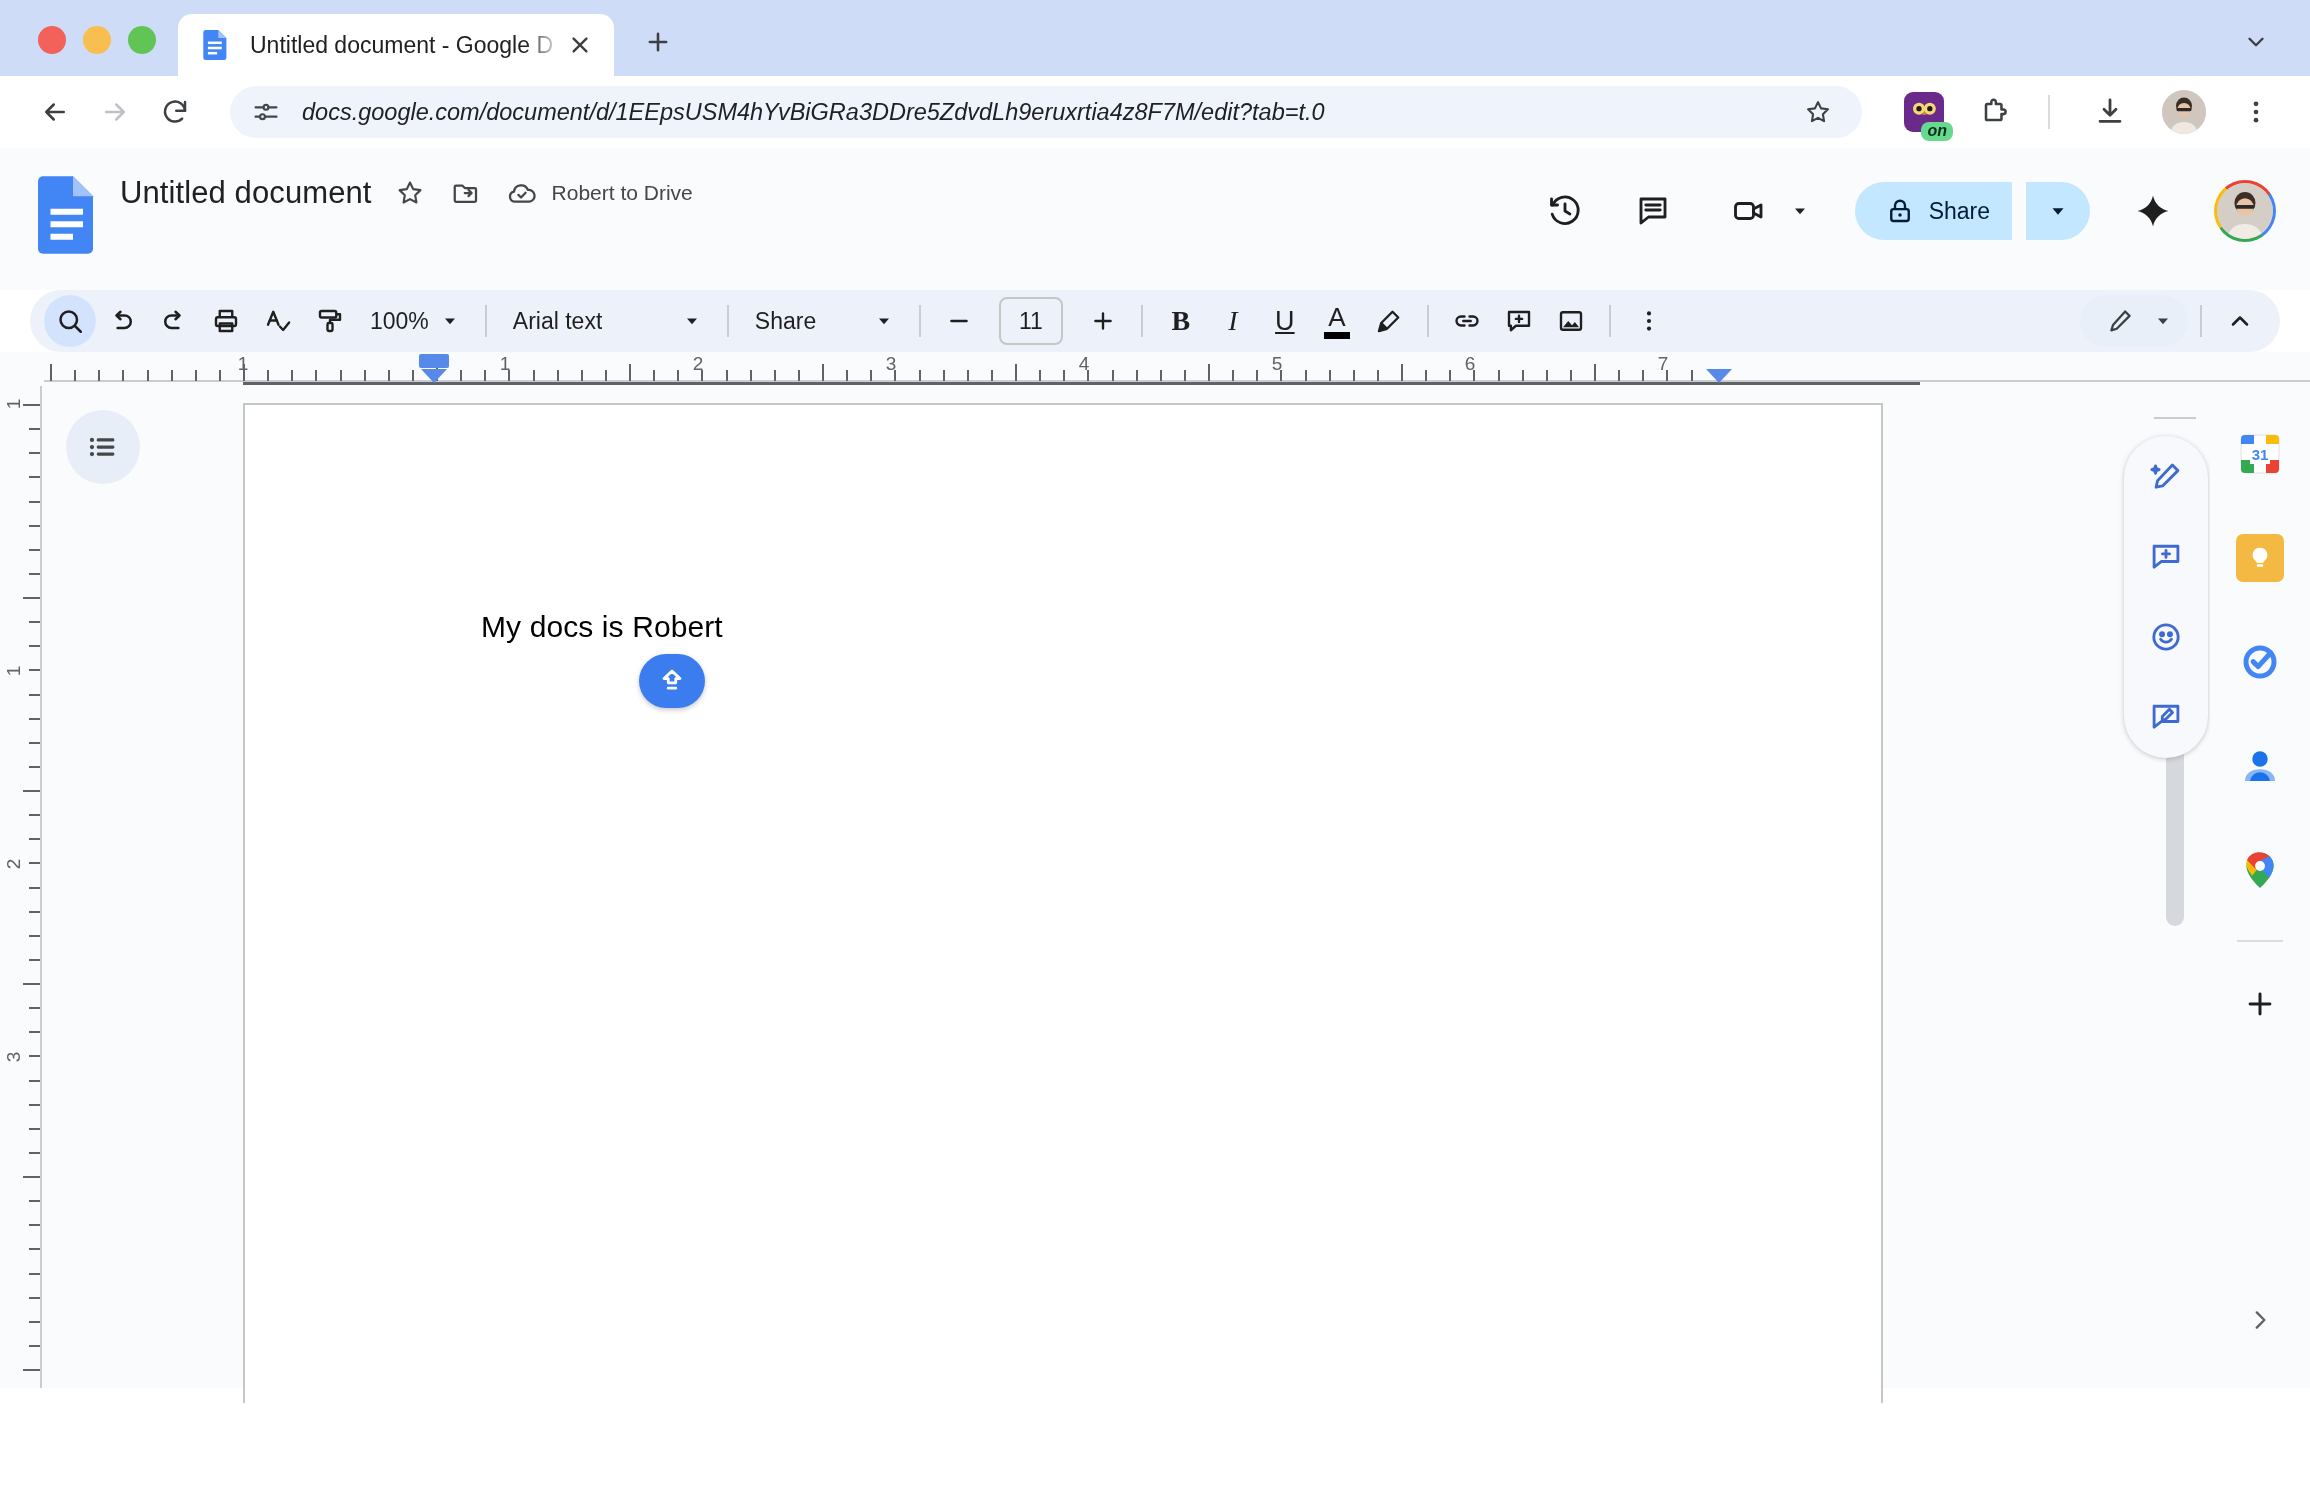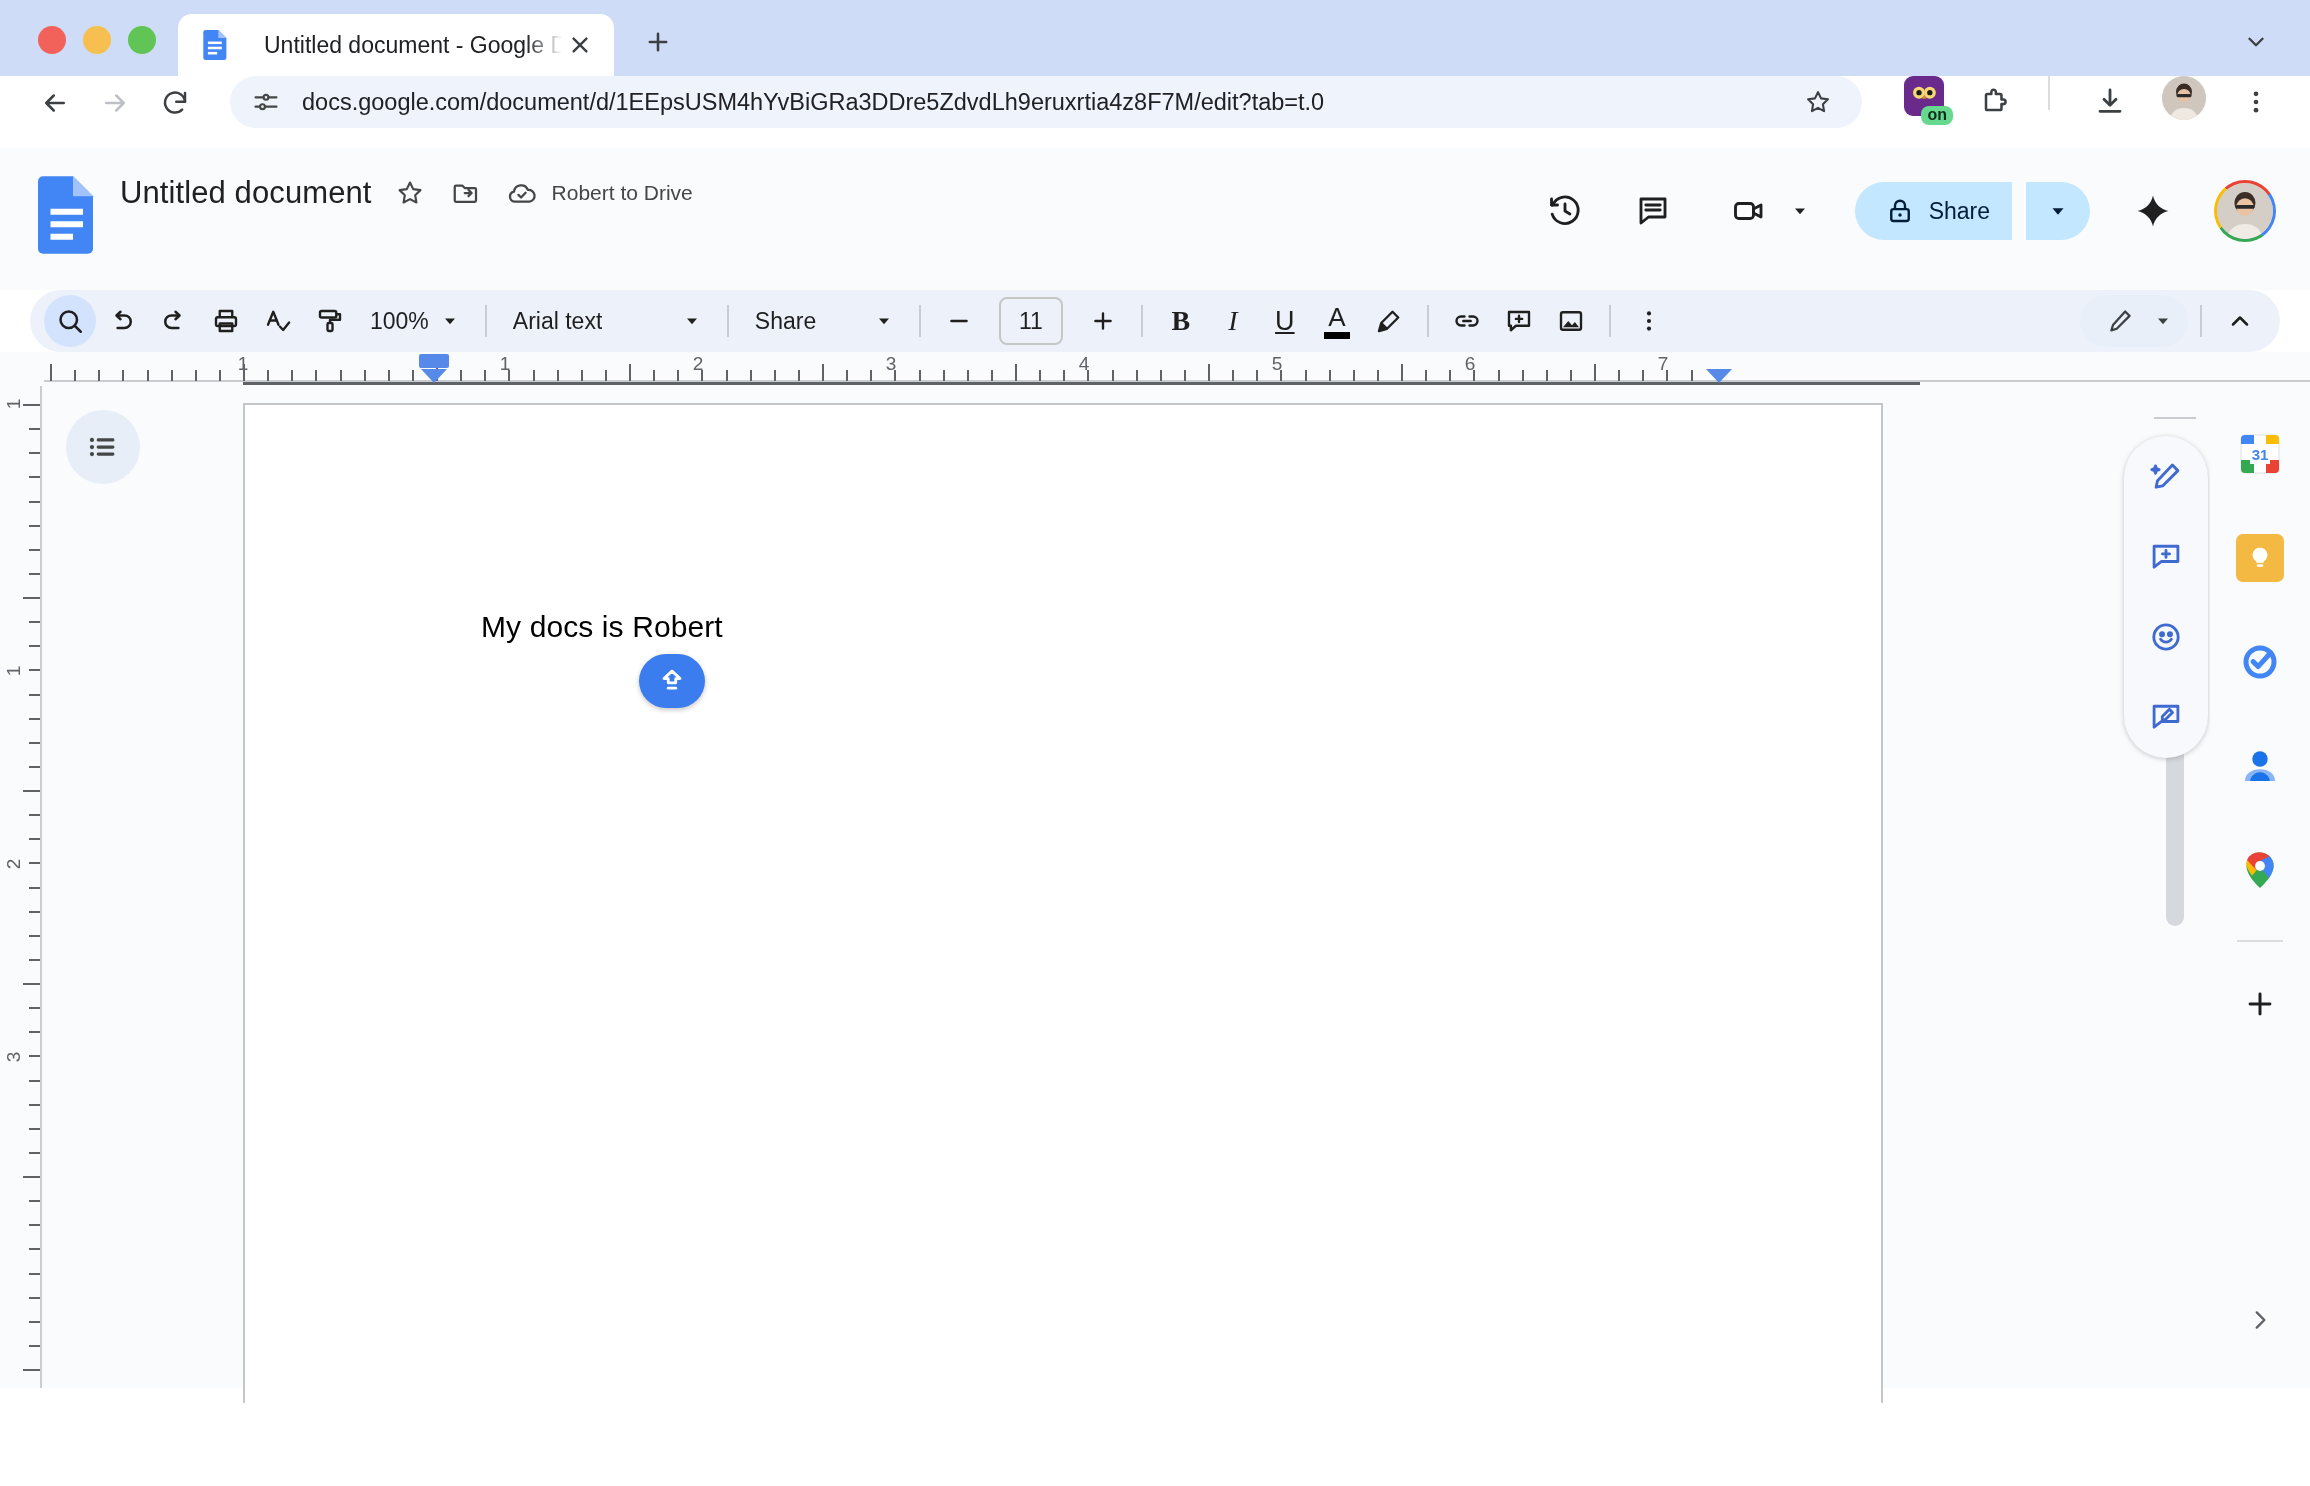--- a/index.html
+++ b/index.html
@@ -36,21 +36,21 @@
     display: flex; align-items: center;
     padding: 0 16px 0 24px;
     position: relative;
   }
   .tab-favicon {
     width: 28px; height: 30px; flex: 0 0 28px;
     position: relative;
   }
   .tab-title {
     flex: 1;
-    margin-left: 34px;
+    margin-left: 20px;
     font-size: 23px; color: #202124;
     white-space: nowrap; overflow: hidden;
     -webkit-mask-image: linear-gradient(to right, #000 88%, transparent 100%);
     mask-image: linear-gradient(to right, #000 88%, transparent 100%);
   }
   .tab-close {
     width: 36px; height: 36px;
     display: flex; align-items: center; justify-content: center;
     color: #3c4043;
   }
@@ -62,23 +62,24 @@
   }
   .chrome-menu-caret {
     position: absolute; right: 34px; top: 22px;
     width: 40px; height: 40px;
     display: flex; align-items: center; justify-content: center;
     color: #3c4043;
   }
 
   .omnibar {
     height: 72px; background: #ffffff;
-    display: flex; 
+    display: flex; align-items: center;
     padding: 0 28px;
     gap: 6px;
+    font-style: italic;
   }
   .nav-btn {
     width: 54px; height: 54px; border-radius: 50%;
     display: flex; align-items: center; justify-content: center;
     color: #3c4043; flex: 0 0 auto;
   }
   .nav-btn.disabled { color: #bdc1c6; }
   .urlbox {
     flex: 1; height: 52px; margin: 0 14px 0 22px;
     background: #eff3fb; border-radius: 26px;

